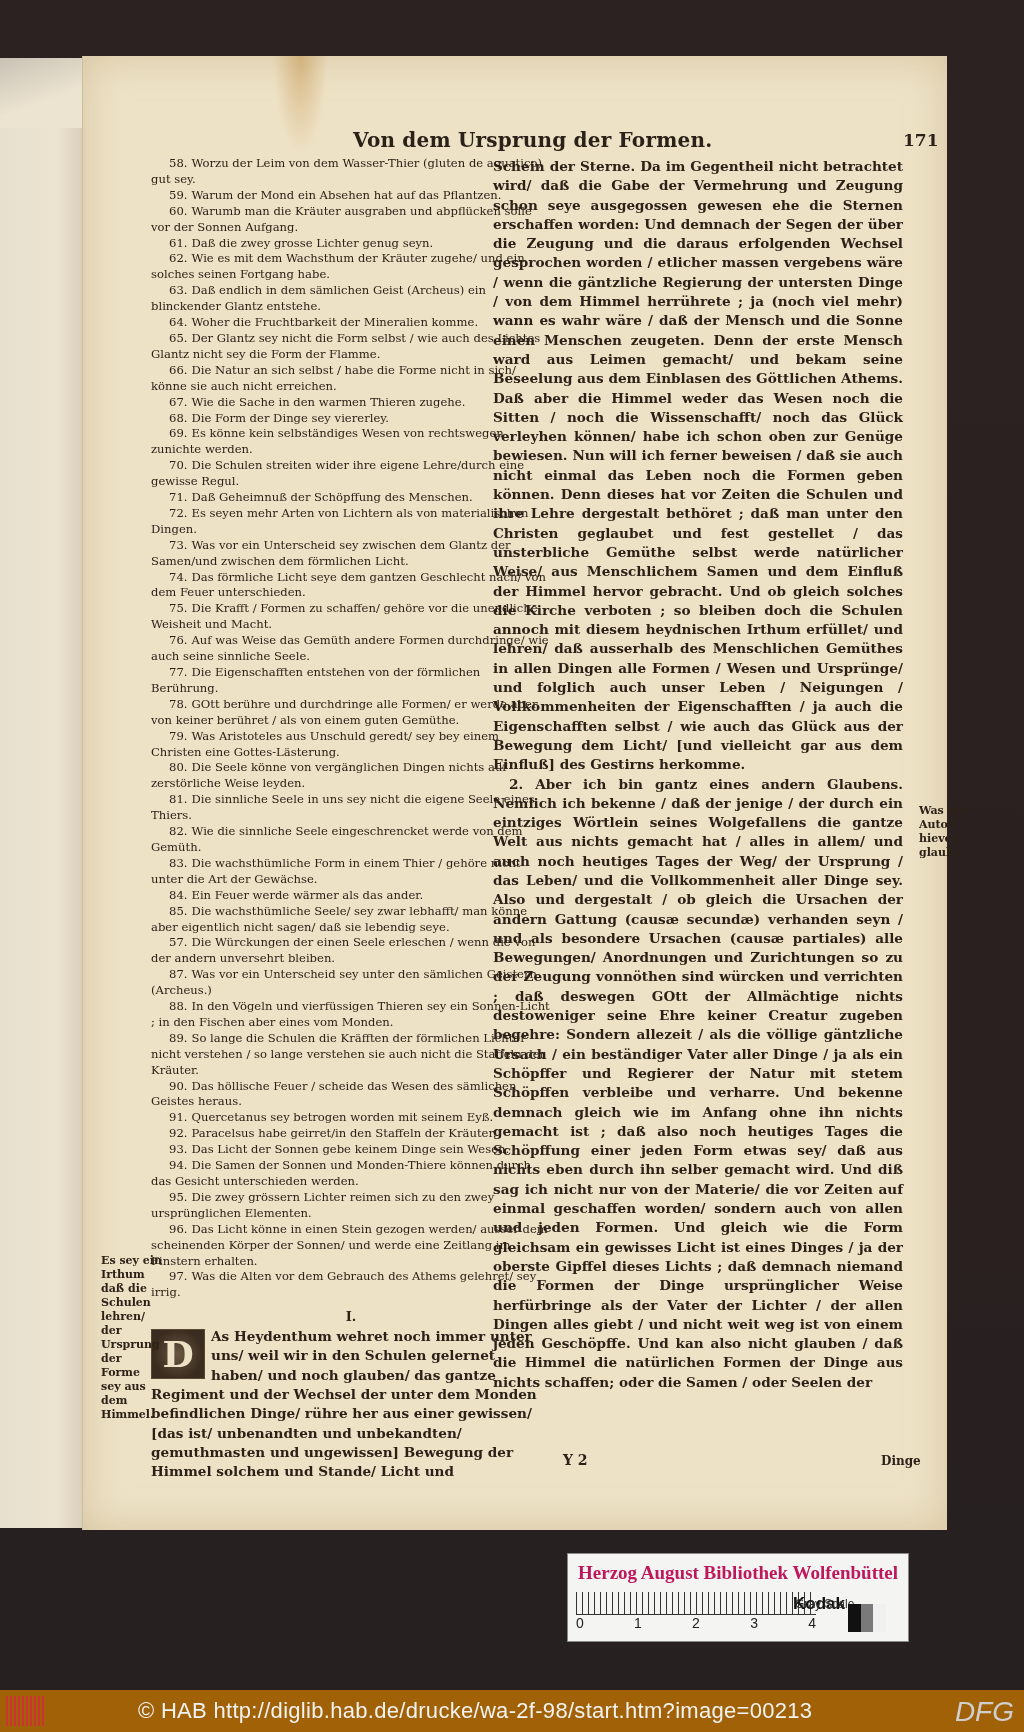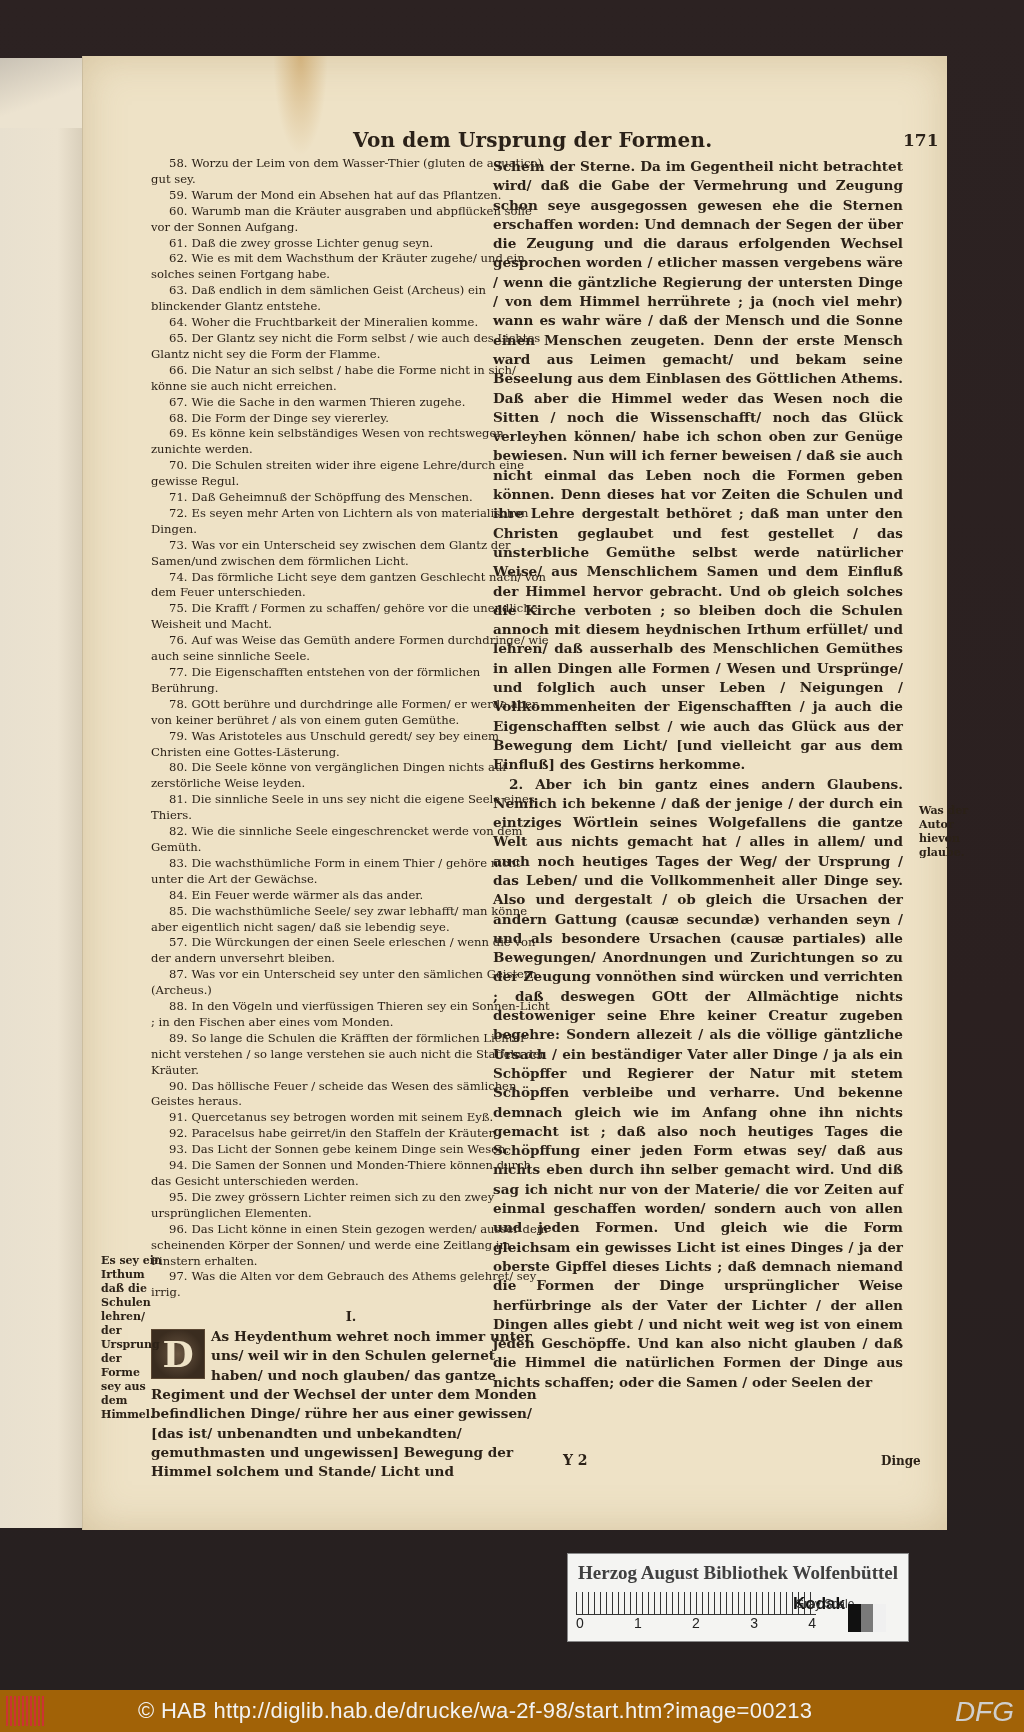--- a/index.html
+++ b/index.html
@@ -20,21 +20,21 @@
   .para.indent{text-indent:16px;}
   .section-num{text-align:center;margin:8px 0 2px;font-size:13px;font-weight:bold;}
   .dropcap-para{font-size:13.6px;line-height:19.3px;font-weight:bold;}
   .dropcap{float:left;width:52px;height:48px;margin:2px 6px 0 0;border:1px solid #5a4632;background:radial-gradient(circle,#6a5642 0%,#3a2c1f 70%);color:#eee2c6;font-size:36px;line-height:48px;text-align:center;font-weight:bold;}
   .margin-note{position:absolute;font-family:"DejaVu Serif",serif;font-size:11px;line-height:14px;color:#2b2117;font-weight:bold;}
   .mn-right{left:836px;top:748px;width:60px;}
   .mn-left{left:18px;top:1198px;width:62px;}
   .signature{position:absolute;left:480px;top:1396px;font-size:14px;font-weight:bold;color:#2b2117;}
   .catchword{position:absolute;left:780px;top:1398px;font-size:12px;font-weight:bold;color:#2b2117;margin-left:18px;}
   .scale-card{position:absolute;left:567px;top:1553px;width:340px;height:87px;background:#f4f4f2;border:1px solid #888;}
-  .scale-title{position:absolute;left:10px;top:8px;font-family:"Liberation Serif",serif;font-weight:bold;font-size:19px;color:#404040;white-space:nowrap;}
+  .scale-title{position:absolute;left:10px;top:8px;font-family:"Liberation Serif",serif;font-weight:bold;font-size:19px;color:#be185d;white-space:nowrap;}
   .ruler{position:absolute;left:8px;top:38px;width:240px;height:22px;border-bottom:1px solid #333;
     background:repeating-linear-gradient(90deg,#333 0 1px,transparent 1px 6px);}
   .ruler-labels{position:absolute;left:8px;top:61px;width:240px;display:flex;justify-content:space-between;font-family:"Liberation Sans",sans-serif;font-size:14px;color:#222;}
   .kodak{position:absolute;left:225px;top:40px;font-family:"Liberation Sans",sans-serif;font-weight:bold;font-size:17px;color:#111;}
   .gray-label{position:absolute;left:227px;top:43px;font-family:"Liberation Sans",sans-serif;font-size:12px;color:#333;}
   .swatch{position:absolute;left:280px;top:50px;width:38px;height:28px;display:flex;}
   .swatch span{flex:1;}
   .footer{position:absolute;left:0;top:1690px;width:1024px;height:42px;background:#a16207;display:flex;align-items:center;}
   .barcode-icon{width:40px;height:30px;margin-left:6px;background:repeating-linear-gradient(90deg,#c33 0 2px,transparent 2px 4px);}
   .footer-text{margin-left:92px;font-family:"Liberation Sans",sans-serif;font-size:22px;color:#f2f2f2;letter-spacing:.3px;}

